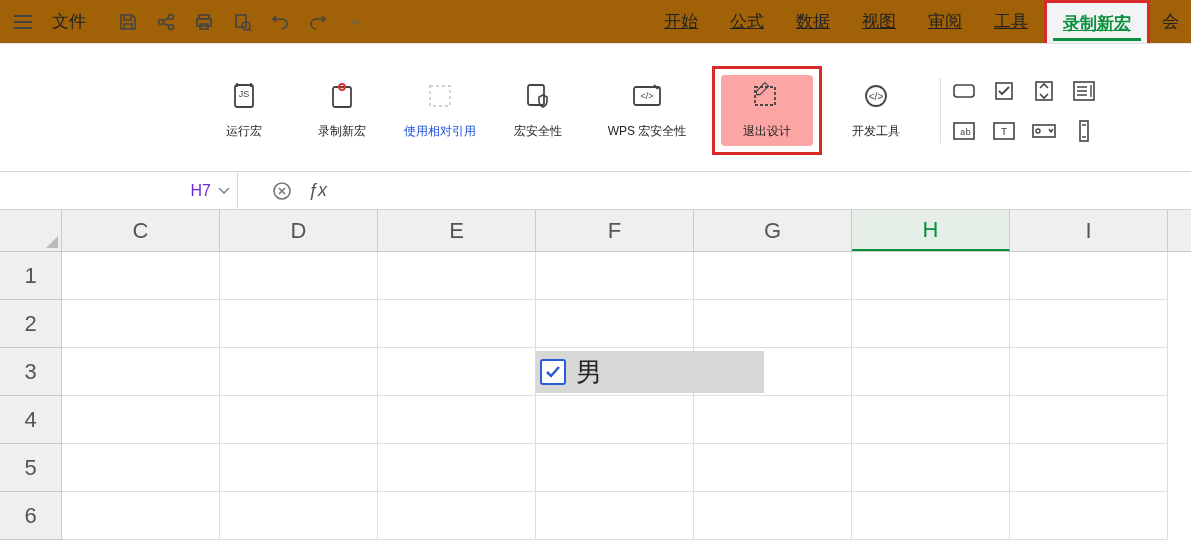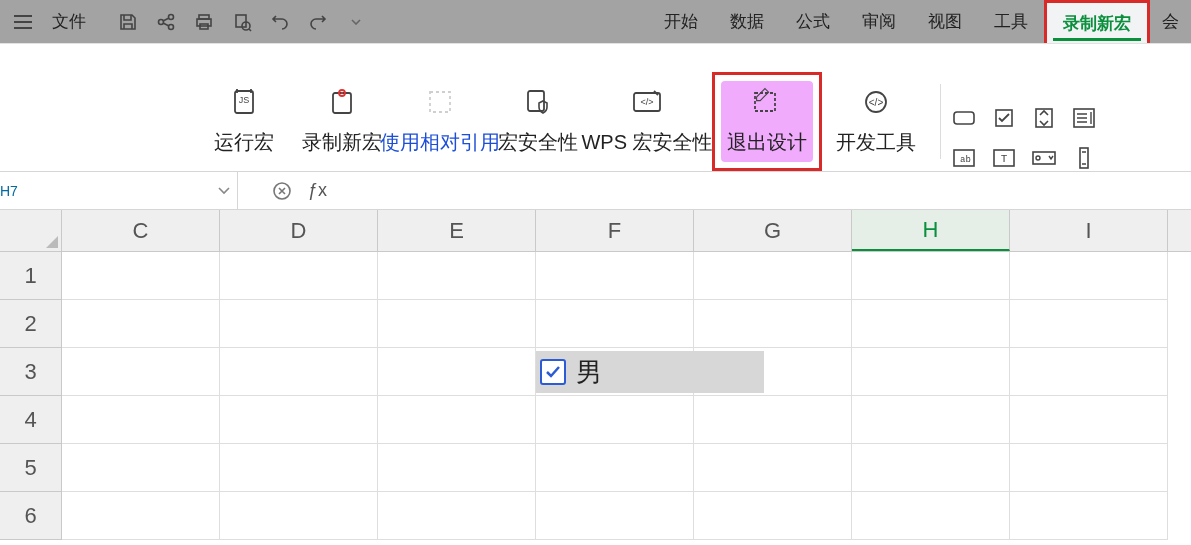--- a/index.html
+++ b/index.html
@@ -1,52 +1,52 @@
 <!DOCTYPE html>
 <html><head>
 <meta charset="utf-8">
 <style>
   * { box-sizing: border-box; margin: 0; padding: 0; }
   body { font-family: "Microsoft YaHei", "PingFang SC", sans-serif; background: #fff; width: 1191px; height: 545px; overflow: hidden; }
 
   
-  .menubar { display: flex; align-items: center; height: 44px; background: #a3a3a3; border-bottom: 1px solid #e2e2e2; padding: 0 8px; }
+  .menubar { display: flex; align-items: center; height: 44px; background: #a16207; border-bottom: 1px solid #e2e2e2; padding: 0 8px; }
   .menubar-left { display: flex; align-items: center; gap: 4px; }
   .menu-hamburger { padding: 4px 6px; display:flex; align-items:center; }
   .menu-file { padding: 4px 10px; font-size: 17px; color: #222; }
   .menubar-icons { display: flex; align-items: center; gap: 18px; margin-left: 18px; }
   .menubar-icons .ic { width: 20px; height: 20px; display:flex; align-items:center; justify-content:center; color:#444; }
   .menubar-tabs { display: flex; align-items: stretch; margin-left: auto; height: 100%; }
-  .tab { padding: 0 16px; font-size: 17px; color: #222; display:flex; align-items:center; height:100%; }
+  .tab { padding: 0 16px; font-size: 17px; color: #222; display:flex; align-items:center; height:100%;text-decoration:underline; }
   .tab.active { color: #0a8f3c; font-weight: bold; position:relative; border:3px solid #d92a2a; border-bottom:none; background:#f2f3f5; }
   .tab.active::after { content:""; position:absolute; left:6px; right:6px; bottom:2px; height:3px; background:#0a8f3c; }
   .tab-partial { padding:0 4px 0 12px; color:#222; display:flex; align-items:center; font-size:17px;}
 
   
-  .ribbon { display:flex; align-items:flex-end; height:128px; background:#fff; border-bottom:1px solid #d6d6d6; padding: 6px 0 0 0; }
+  .ribbon { display:flex; align-items:center; height:128px; background:#fff; border-bottom:1px solid #d6d6d6; padding: 6px 0 0 0; }
   .ribbon-inner { display:flex; align-items:center; padding-left:200px; gap:10px; }
   .rbtn { display:flex; flex-direction:column; align-items:center; justify-content:center; width:88px; padding:4px 2px 6px; gap:10px; }
   .rbtn .ricon { width:34px; height:34px; display:flex; align-items:center; justify-content:center; color:#444; }
-  .rbtn .rlabel { font-size:20px; color:#222; white-space:nowrap; }
+  .rbtn .rlabel { font-size:12px; color:#222; white-space:nowrap; }
   .rbtn.disabled .rlabel { color:#1d4ed8; }
   .rbtn.disabled .ricon { color:#cfcfcf; }
   .highlight-box { border:3px solid #d92a2a; padding:6px 6px; display:flex; align-items:center; }
-  .rbtn.selected { background:#f0abfc; border-radius:4px; }
+  .rbtn.selected { background:#fca5a5; border-radius:4px; }
   .vsep { width:1px; background:#dcdcdc; align-self:stretch; margin:12px 10px; }
   .ribbon-right { display:flex; flex-direction:column; justify-content:center; gap:14px; padding-right:4px; }
   .ribbon-right-row { display:flex; gap:14px; }
   .small-ic { width:26px; height:26px; display:flex; align-items:center; justify-content:center; color:#444; border:1px solid transparent;font-family:Liberation Mono, monospace;}
 
   
   .formulabar { display:flex; align-items:center; height:38px; border-bottom:1px solid #d6d6d6; }
   .namebox { width:238px; height:100%; display:flex; align-items:center; border-right:1px solid #d6d6d6; position:relative; }
-  .namebox span { flex:1; text-align:left; font-size:14px; color:#0369a1; }
+  .namebox span { flex:1; text-align:right; font-size:16px; color:#6d28d9; }
   .namebox .dd { width:26px; color:#888; display:flex;justify-content:center; }
   .fx-area { display:flex; align-items:center; gap:16px; padding-left:34px; color:#666; }
-  .fx-area .fx { font-size:18px; color:#555; }
+  .fx-area .fx { font-style:italic; font-size:18px; color:#555; }
 
   
   .grid { display:flex; flex-direction:column; }
   .colheaders { display:flex; height:42px; background:#efefef; border-bottom:1px solid #c9c9c9; }
   .rowh-corner { width:62px; border-right:1px solid #c9c9c9; display:flex; align-items:flex-end; justify-content:flex-end; padding:2px 6px; color:#888; position:relative;}
   .rowh-corner svg { position:absolute; bottom:3px; right:3px;}
   .colh { flex: 0 0 158px; border-right:1px solid #c9c9c9; display:flex; align-items:center; justify-content:center; font-size:22px; color:#555; }
   .colh.active { background:#e5efe8; color:#0a8f3c; border-bottom:2px solid #0a8f3c; position:relative; top:0; }
   .rows { display:flex; }
   .rowheaders { display:flex; flex-direction:column; }
@@ -111,24 +111,24 @@
         </div>
       <div class="ic">
           <svg width="10" height="6" viewBox="0 0 10 6">
             <path d="M1 1l4 4 4-4" fill="none" stroke="#666" stroke-width="1.6"></path>
           </svg>
         </div>
     </div>
   </div>
   <div class="menubar-tabs">
     <div class="tab">开始</div>
+    <div class="tab">公式</div>
     <div class="tab">数据</div>
-    <div class="tab">公式</div>
+    <div class="tab">视图</div>
     <div class="tab">审阅</div>
-    <div class="tab">视图</div>
     <div class="tab">工具</div>
     <div class="tab active">录制新宏</div>
     <div class="tab-partial">会</div>
   </div>
 </div>
 
 <div class="ribbon">
   <div class="ribbon-inner">
     <div class="rbtn">
       <div class="ricon">

